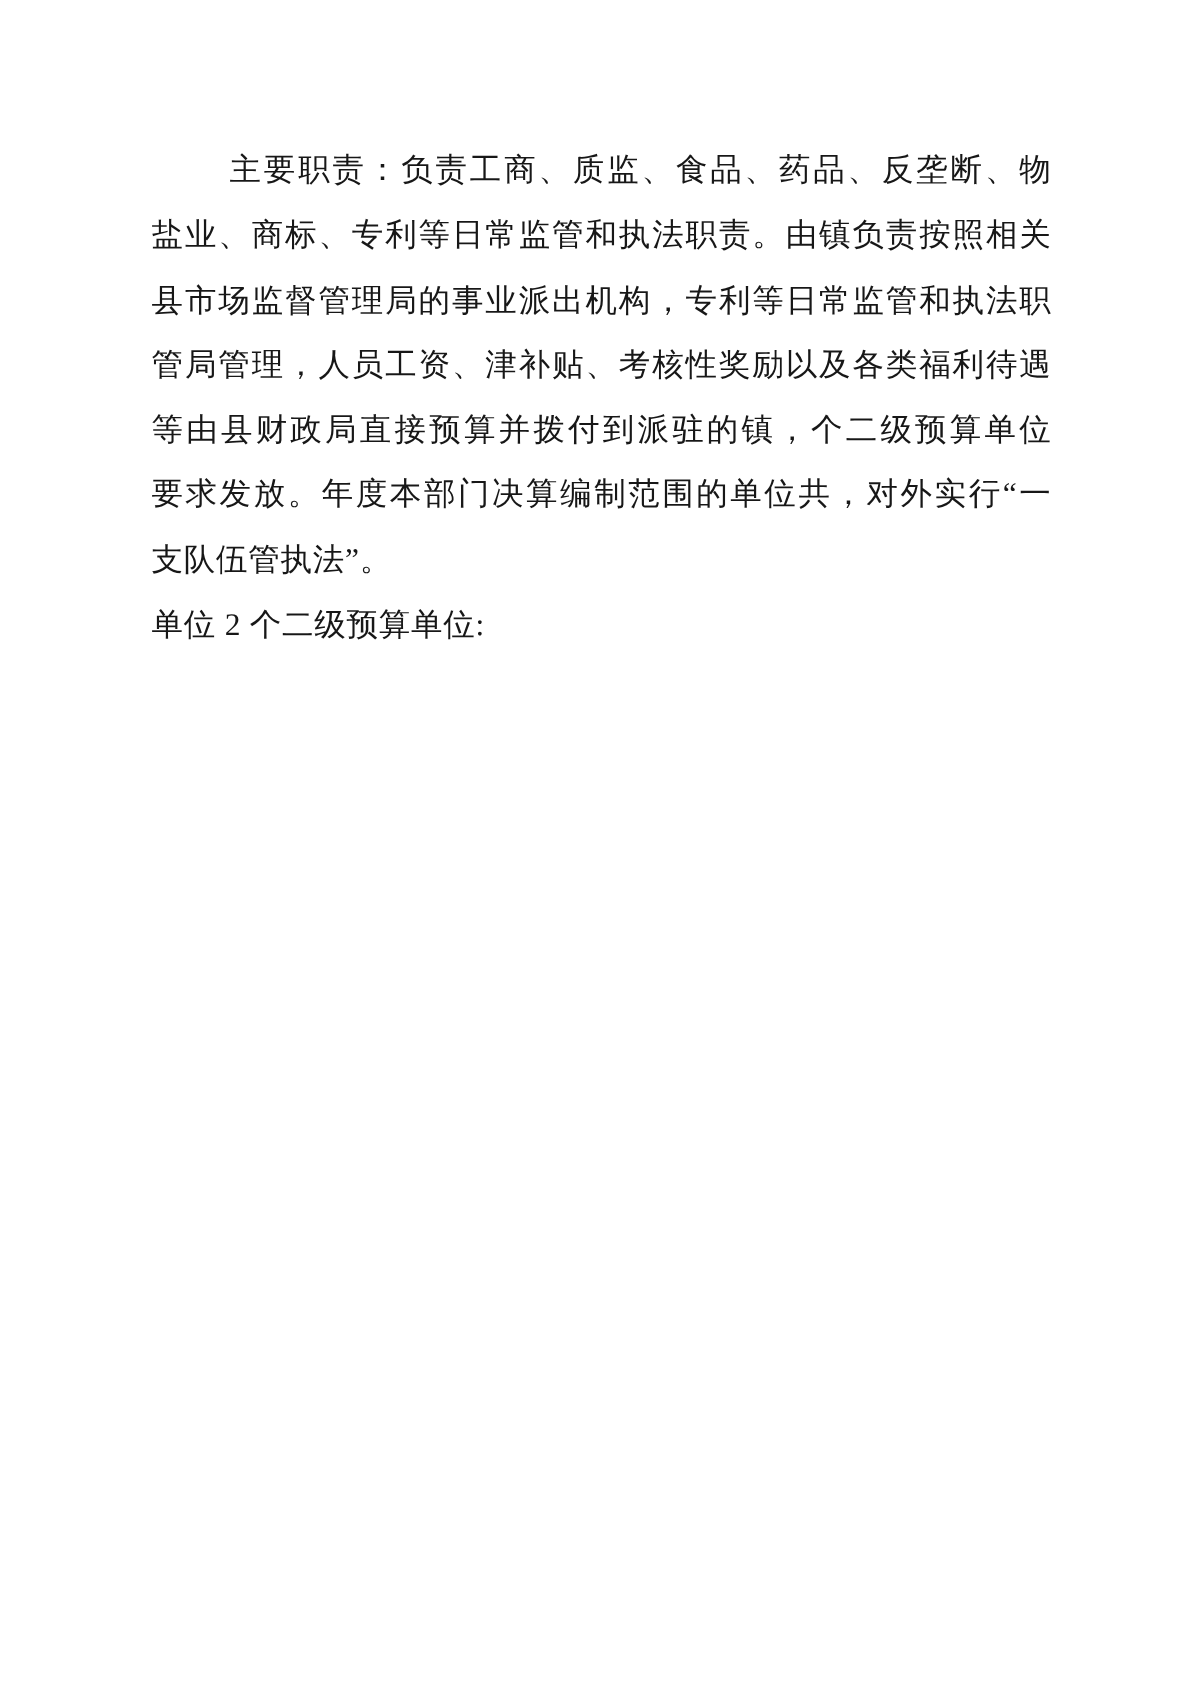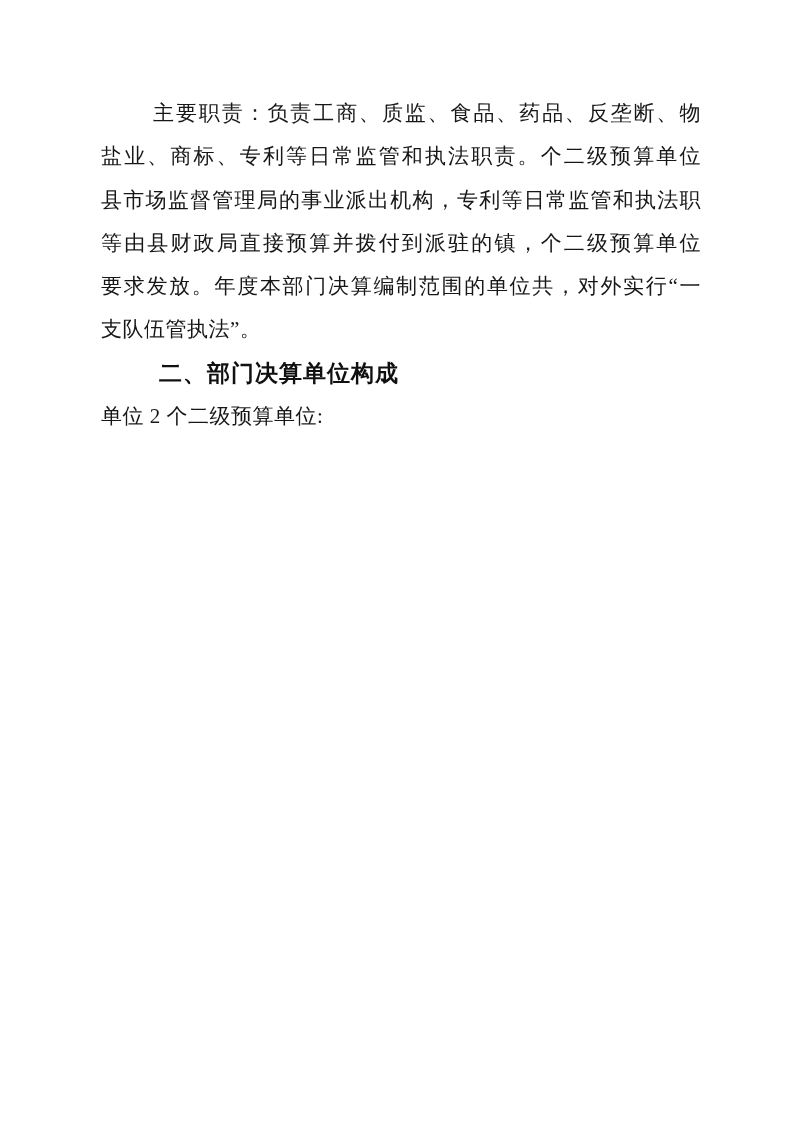--- a/index.html
+++ b/index.html
@@ -57,27 +57,27 @@
   }
 </style>
 </head>
 <body>
 
 <div class="page">
   <div class="content">
 
     <div class="para1">
       <div class="line first">主要职责：负责工商、质监、食品、药品、反垄断、物价、</div>
-      <div class="line">盐业、商标、专利等日常监管和执法职责。个二级预算单位</div>
+      <div class="line">盐业、商标、专利等日常监管和执法职责。由镇负责按照相关</div>
       <div class="line">县市场监督管理局的事业派出机构，专利等日常监管和执法职责</div>
+      <div class="line">管局管理，人员工资、津补贴、考核性奖励以及各类福利待遇</div>
       <div class="line">等由县财政局直接预算并拨付到派驻的镇，个二级预算单位</div>
       <div class="line">要求发放。年度本部门决算编制范围的单位共，对外实行“一</div>
       <div class="line last">支队伍管执法”。</div>
     </div>
 
-    <div class="heading-line">二、部门决算单位构成</div>
 
     <div class="para2">
       <div class="line last">单位 2 个二级预算单位:</div>
     </div>
 
   </div>
 </div>
 
 </body></html>

